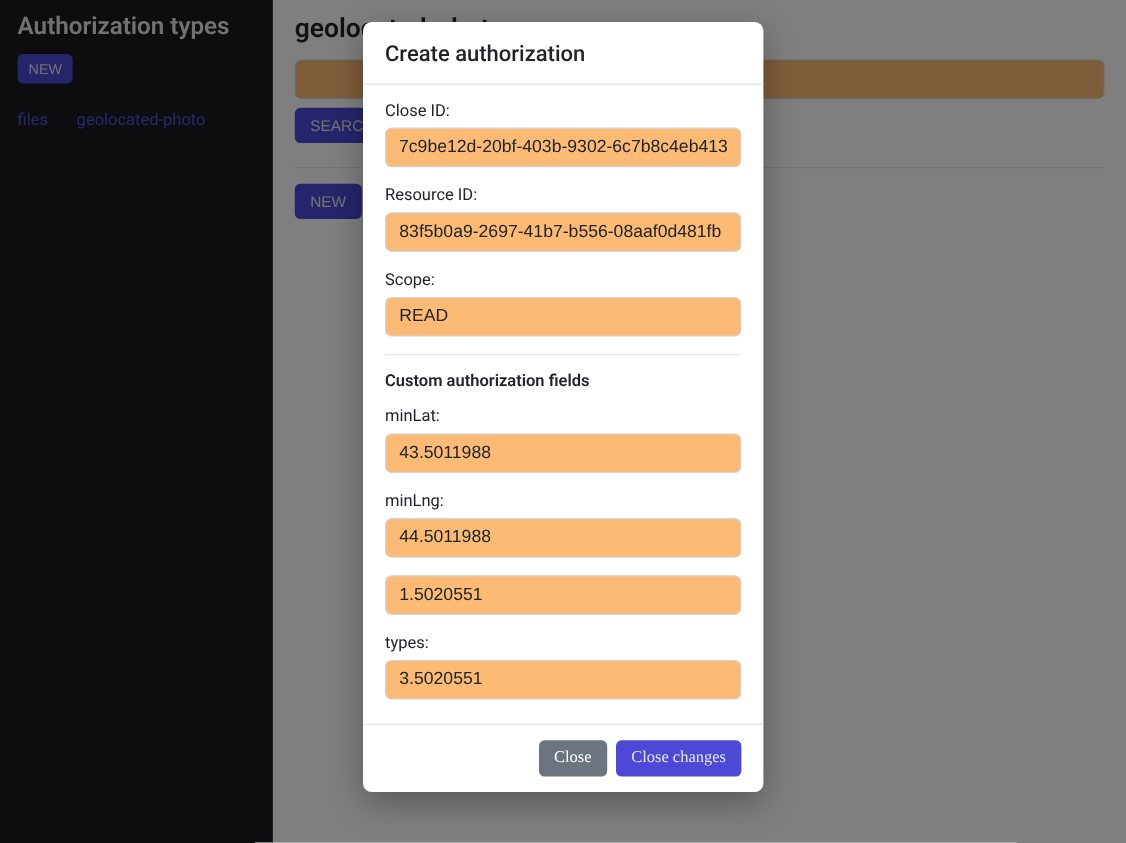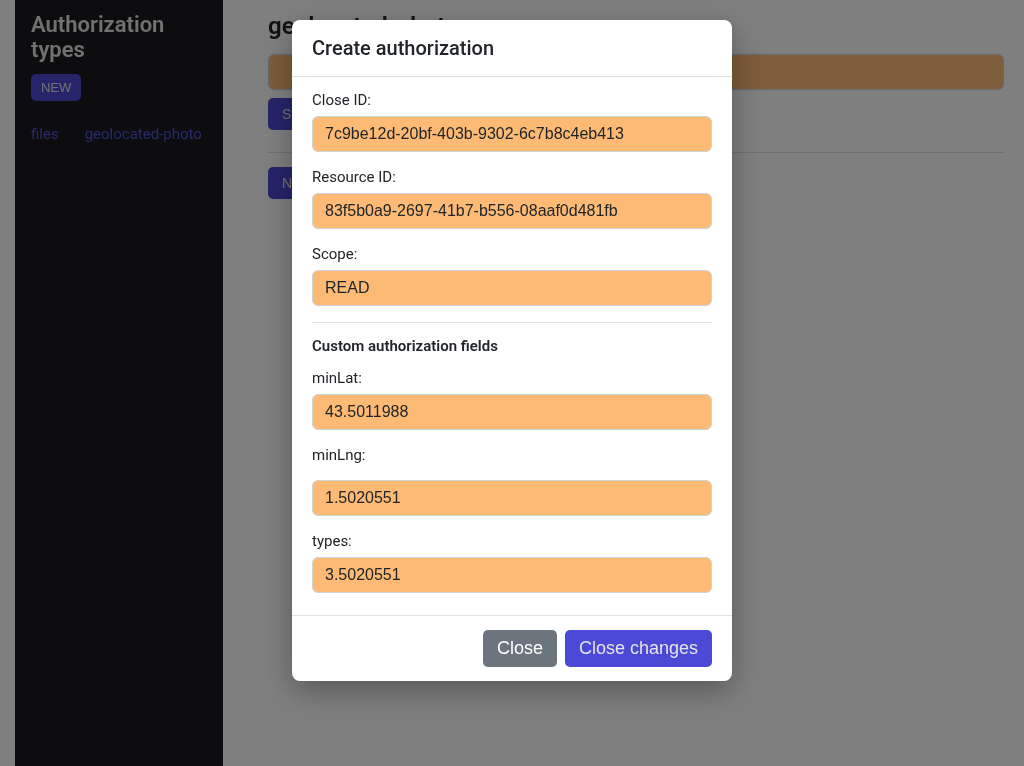--- a/index.html
+++ b/index.html
@@ -8,26 +8,25 @@
       background: #fff;
       color: #212529;
       width: 1024px;
       height: 766px;
       overflow: hidden;
       position: relative;
     }
     .sidebar {
       position: absolute;
       left: 0; top: 0;
-      width: 208px;
+      width: 248px;
       height: 100%;
       background: #1a1a1f;
       color: #fff;
       padding: 12px 16px;
-      margin-left: 15px;
     }
     .sidebar-title {
       font-size: 22px;
       font-weight: 600;
       color: #e2e2e2;
       margin-bottom: 12px;
     }
     .btn {
       display: inline-block;
       border: none;
@@ -84,21 +83,21 @@
     .overlay {
       position: absolute;
       inset: 0;
       background: rgba(0,0,0,0.5);
       display: flex;
       align-items: flex-start;
       justify-content: center;
       padding-top: 20px;
     }
     .modal {
-      width: 440px;
+      width: 364px;
       background: #fff;
       border-radius: 8px;
       box-shadow: 0 10px 30px rgba(0,0,0,0.3);
       display: flex;
       flex-direction: column;
     }
     .modal-header {
       padding: 16px 20px;
       border-bottom: 1px solid #dee2e6;
     }
@@ -122,21 +121,21 @@
       font-weight: 600;
       margin-bottom: 14px;
     }
     .modal-footer {
       border-top: 1px solid #dee2e6;
       padding: 14px 20px;
       display: flex;
       justify-content: flex-end;
       gap: 8px;
     }
-    .modal-footer .btn { font-size: 18px; padding: 8px 14px; }
+    .modal-footer .btn { font-size: 15px; padding: 8px 14px; font-family: Liberation Serif, serif; }
   </style>
 </head>
 <body>
 
 <div class="sidebar">
   <div class="sidebar-title">Authorization types</div>
   <button class="btn btn-primary">NEW</button>
   <nav class="sidebar-nav">
     <a class="sidebar-link">files</a>
     <a class="sidebar-link">geolocated-photo</a>
@@ -183,20 +182,21 @@
 
       <div class="section-label">Custom authorization fields</div>
 
       <div class="form-group">
         <label>minLat:</label>
         <input class="text-input" type="text" value="43.5011988" style="">
       </div>
 
       <div class="form-group">
         <label>minLng:</label>
+        <input class="text-input" type="text" value="44.5011988" style="">
       </div>
 
       <div class="form-group">
         <input class="text-input" type="text" value="1.5020551" style="">
       </div>
 
       <div class="form-group" style="margin-bottom:4px">
         <label>types:</label>
         <input class="text-input" type="text" value="3.5020551" style="">
       </div>

